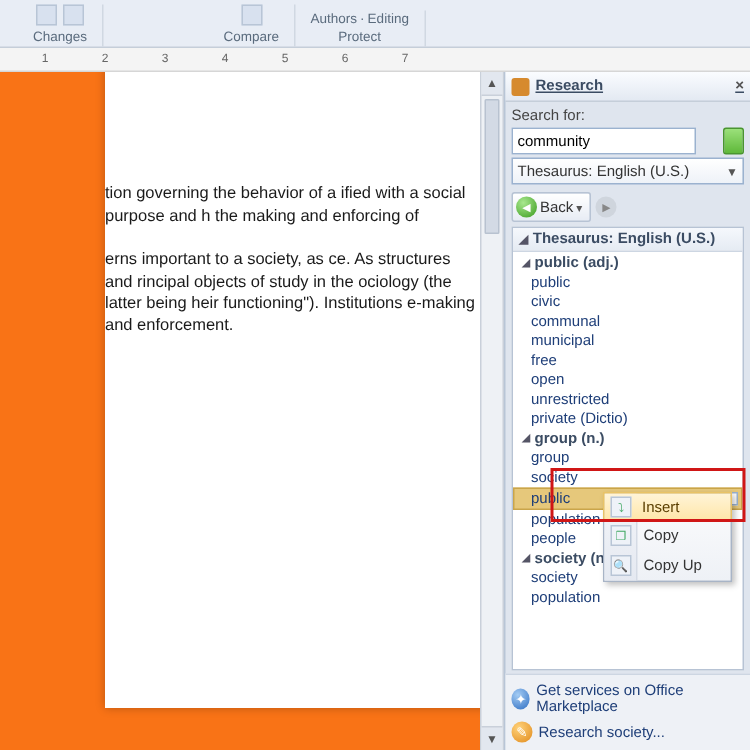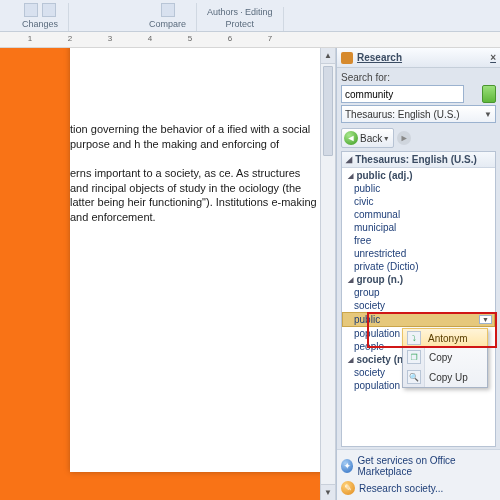--- a/index.html
+++ b/index.html
@@ -159,20 +159,21 @@
         <span class="tri">◢</span>
         <span>Thesaurus: English (U.S.)</span>
       </div>
       <div class="tree">
         <div class="node head">public (adj.)</div>
         <div class="node">public</div>
         <div class="node">civic</div>
         <div class="node">communal</div>
         <div class="node">municipal</div>
         <div class="node">free</div>
+        <div class="node">open</div>
         <div class="node">unrestricted</div>
         <div class="node">private (Dictio)</div>
 
         <div class="node head">group (n.)</div>
         <div class="node">group</div>
         <div class="node">society</div>
         <div class="node selected">
           <span>public</span>
           <span class="dd">▼</span>
         </div>
@@ -195,21 +196,21 @@
         <span>Research society...</span>
       </div>
     </div>
   </div>
 </div>
 
 <div class="ctx">
   <div class="ctx-gutter"></div>
   <div class="ctx-item hl">
     <div class="ctx-ico">⤵</div>
-    <span>Antonym</span>
+    <span>Insert</span>
   </div>
   <div class="ctx-item">
     <div class="ctx-ico">❐</div>
     <span>Copy</span>
   </div>
   <div class="ctx-item">
     <div class="ctx-ico">🔍</div>
     <span>Copy Up</span>
   </div>
 </div>

